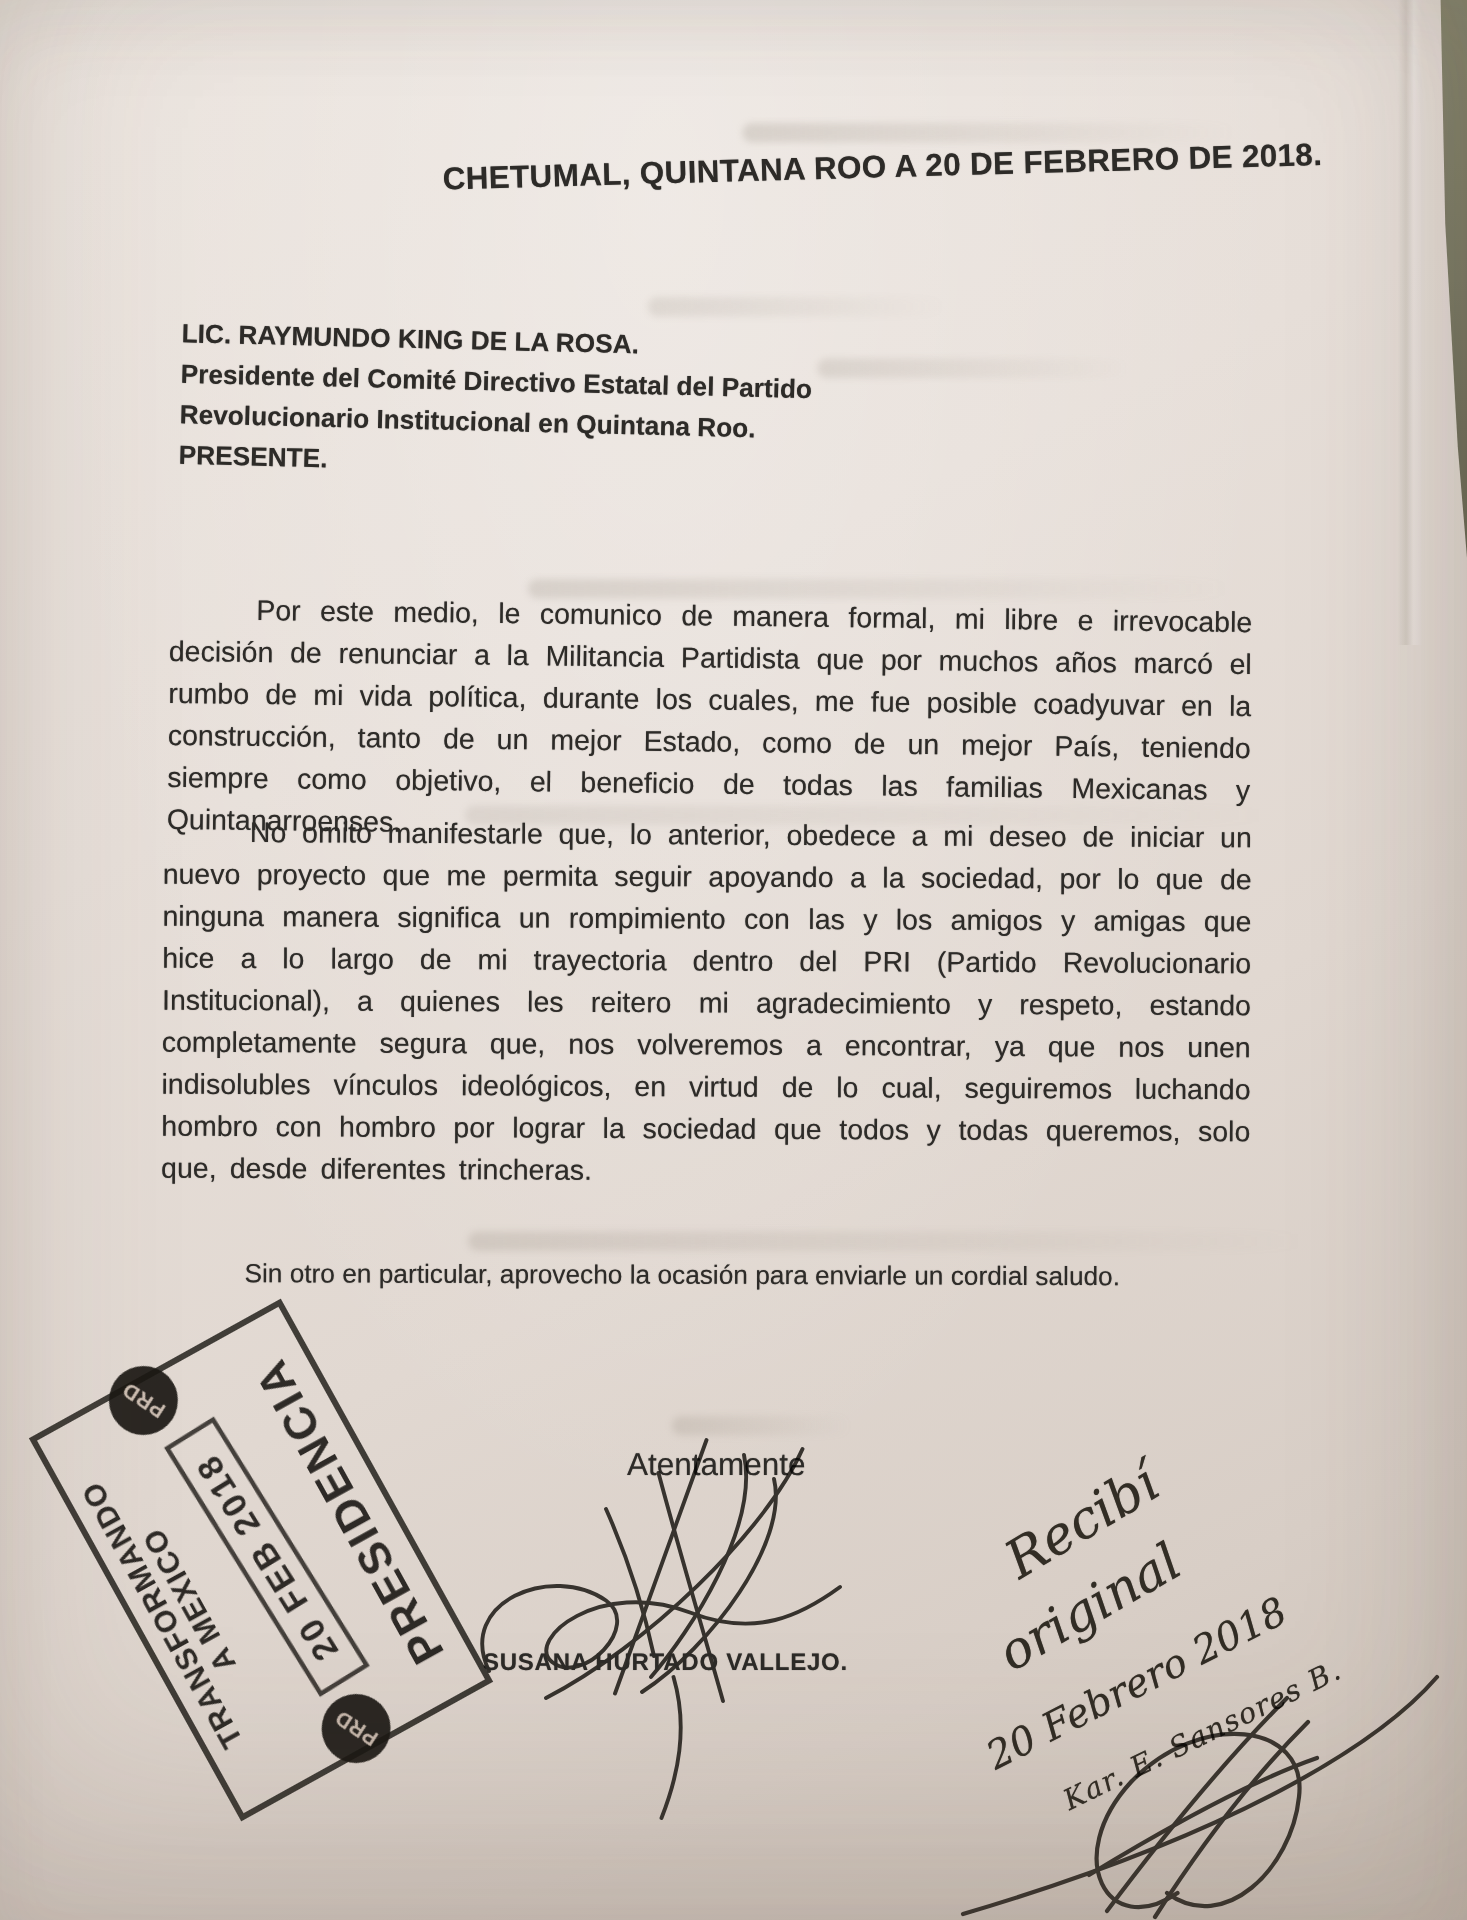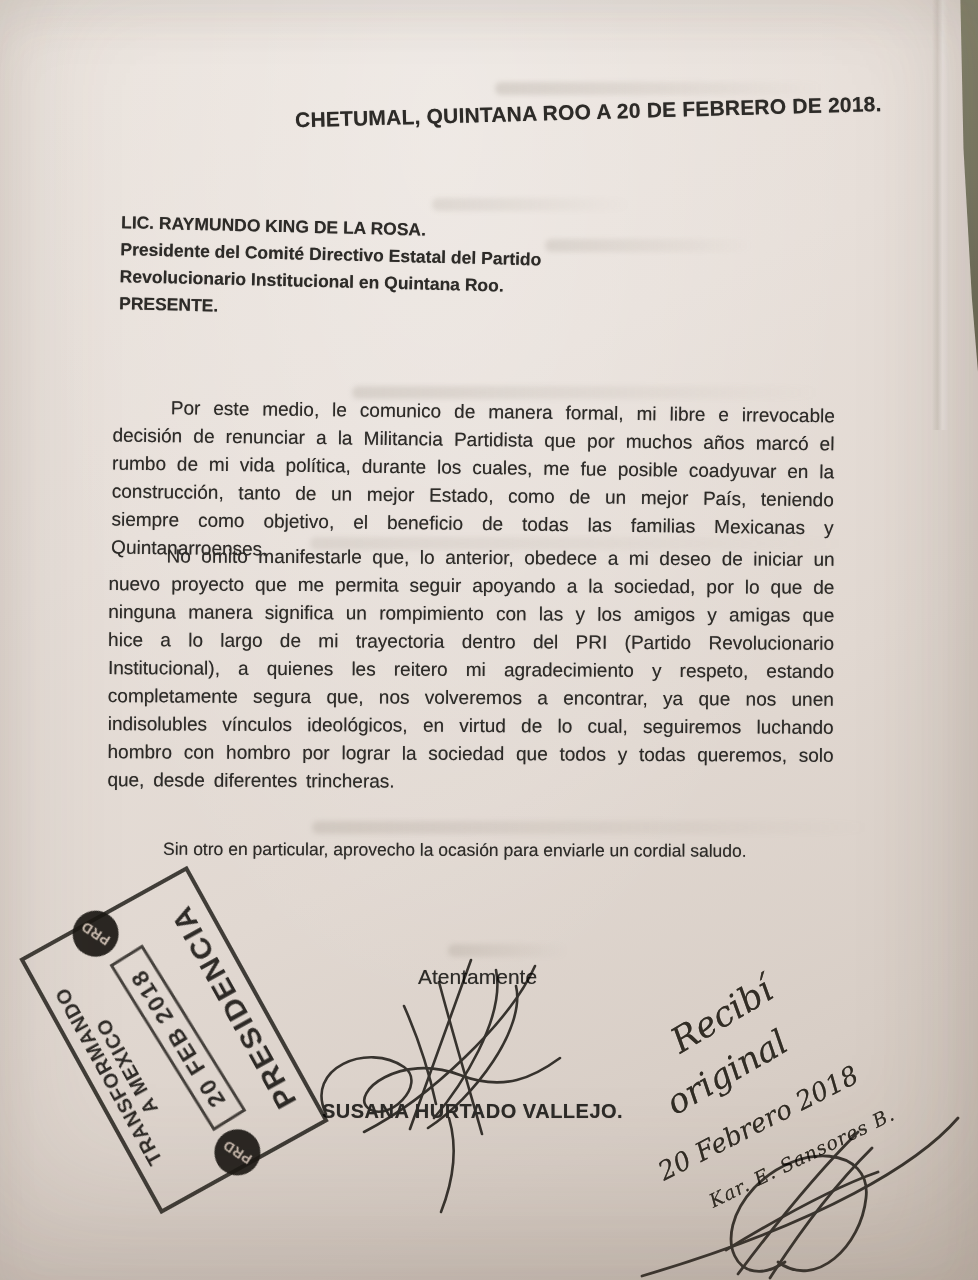--- a/index.html
+++ b/index.html
@@ -17,21 +17,21 @@
     background:linear-gradient(180deg,#87876f 0%,#7b7b66 50%,#686855 100%);
     clip-path:polygon(20% 0,100% 0,100% 100%,72% 80%,34% 40%);}
   .typed{position:absolute;color:#2d2b28;text-shadow:0 0 .7px rgba(45,43,40,.55);}
   .dateline{left:295px;top:100px;width:600px;font-size:21px;font-weight:bold;letter-spacing:.2px;transform:rotate(-1.6deg);}
   .recipient{left:120px;top:216px;width:560px;font-size:17.5px;font-weight:bold;line-height:27px;transform:rotate(1.4deg);}
   .para{font-size:19px;line-height:28px;text-align:justify;text-indent:58px;word-spacing:3.5px;}
   .p1{left:112px;top:398px;width:722px;transform:rotate(.7deg);}
   .p2{left:108px;top:544px;width:726px;transform:rotate(.3deg);}
   .closing{left:163px;top:840px;width:700px;font-size:17.5px;transform:rotate(.2deg);}
   .valediction{left:418px;top:965px;font-size:21px;}
-  .signer{left:322px;top:1100px;font-size:20px;font-weight:bold;letter-spacing:.5px;}
+  .signer{left:322px;top:1100px;font-size:16px;font-weight:bold;letter-spacing:.5px;}
   .smudge{position:absolute;height:13px;border-radius:6px;filter:blur(2.5px);opacity:.55;
     background:linear-gradient(90deg,rgba(148,138,126,.45),rgba(148,138,126,.22) 55%,rgba(148,138,126,0));}
   
   .stamp{position:absolute;left:28px;top:944px;width:292px;height:192px;box-sizing:border-box;
     border:4px solid rgba(32,30,26,.82);transform:rotate(-119deg);
     display:flex;flex-direction:column;align-items:center;justify-content:space-between;
     padding:7px 6px;color:rgba(30,28,24,.9);mix-blend-mode:multiply;filter:blur(.3px);}
   .stamp-slogan{text-align:center;font-weight:bold;font-size:20px;line-height:21px;letter-spacing:1px;}
   .stamp-datebox{border:3px solid rgba(32,30,26,.8);padding:3px 16px;font-weight:bold;font-size:23px;
     letter-spacing:2px;transform:rotate(-3deg);white-space:nowrap;}

